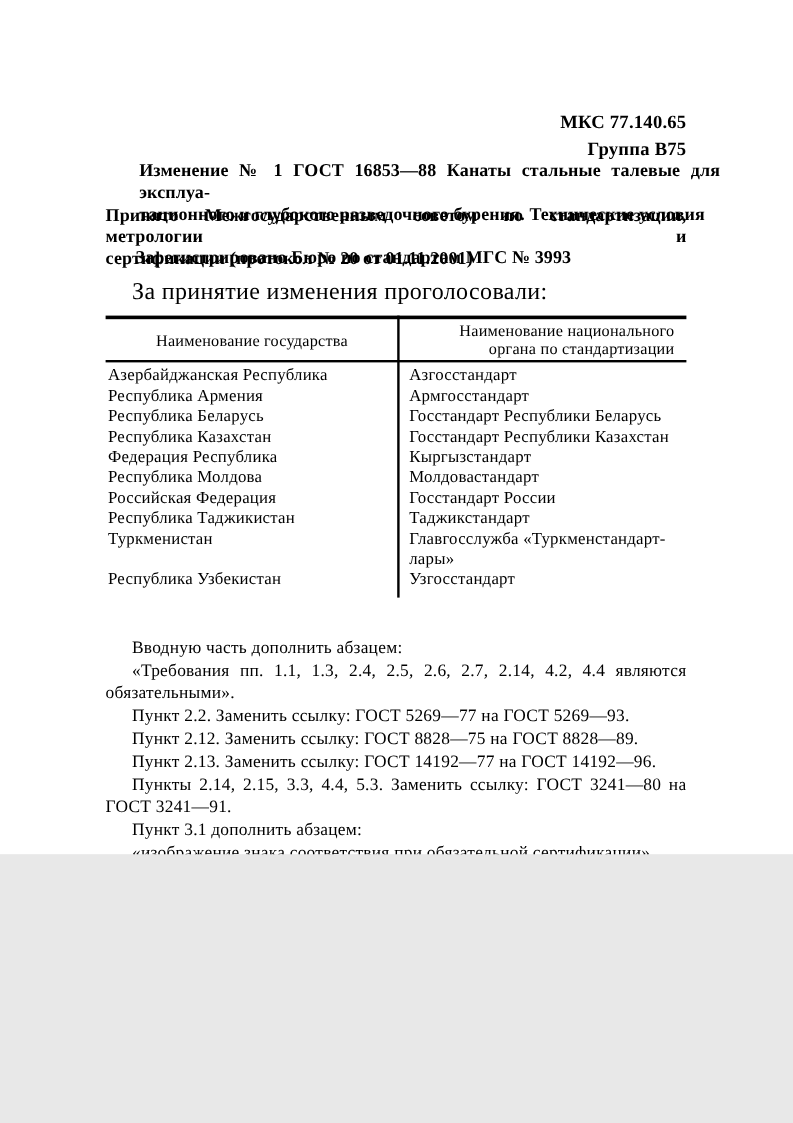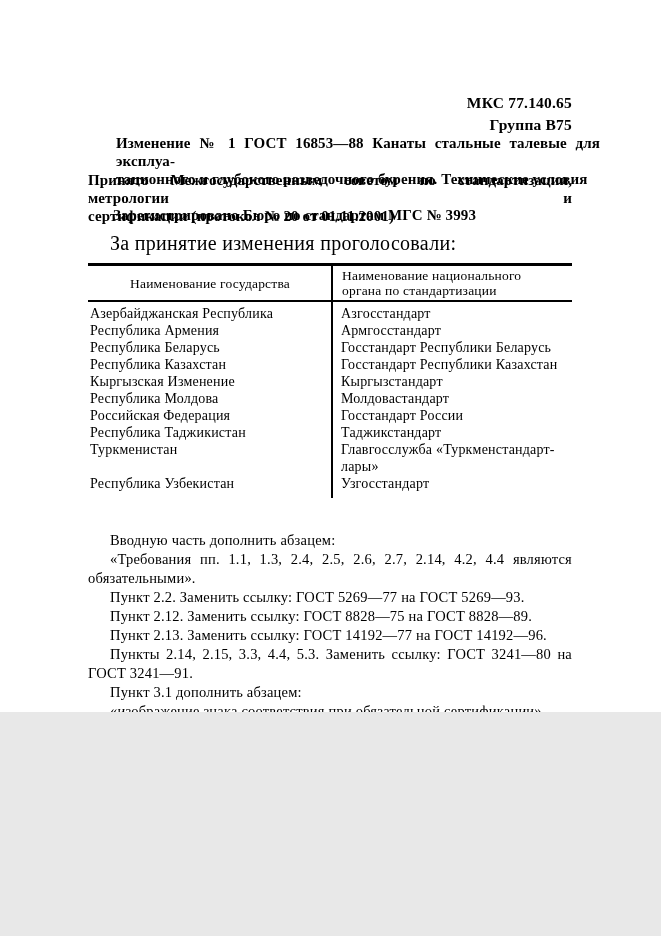--- a/index.html
+++ b/index.html
@@ -17,21 +17,21 @@
   .adopted-par{top:171px;}
   .registered-par{top:206px;text-indent:25px;}
   .vote-intro{top:234px;font-size:20px;line-height:18px;text-indent:22px;letter-spacing:.3px;}
 
   .stretch{text-align:justify;text-align-last:justify;}
   .indent{text-indent:22px;}
 
   .vote-table{top:263px;border-top:3px solid #000;}
   .vt-header{display:flex;align-items:center;border-bottom:2px solid #000;min-height:34px;font-size:13.5px;line-height:15px;letter-spacing:.2px;}
   .vt-h-state{width:244px;text-align:center;padding:2px 4px;box-sizing:border-box;}
-  .vt-h-org{flex:1;text-align:left;padding:2px 10px;box-sizing:border-box;}
+  .vt-h-org{flex:1;text-align:right;padding:2px 10px;box-sizing:border-box;}
   .vt-body{padding:3px 0 6px;}
   .vt-row{display:flex;font-size:14px;line-height:17px;letter-spacing:.2px;}
   .cell-state{width:244px;padding-left:2px;box-sizing:border-box;}
   .cell-org{flex:1;padding-left:9px;box-sizing:border-box;white-space:pre-line;}
   .vt-divider{position:absolute;top:-3px;bottom:0;left:243px;width:2px;background:#000;}
   .vote-table{position:absolute;}
 
   .amendments{top:531px;font-size:14.5px;line-height:19px;letter-spacing:.2px;}
   .am-line{min-height:19px;}
 
@@ -83,21 +83,21 @@
     <div class="cell-state">Республика Беларусь</div>
     <div class="cell-org">Госстандарт Республики Беларусь</div>
   </div>
 
   <div class="vt-row">
     <div class="cell-state">Республика Казахстан</div>
     <div class="cell-org">Госстандарт Республики Казахстан</div>
   </div>
 
   <div class="vt-row">
-    <div class="cell-state">Кыргызская Изменение</div>
+    <div class="cell-state">Федерация Республика</div>
     <div class="cell-org">Кыргызстандарт</div>
   </div>
 
   <div class="vt-row">
     <div class="cell-state">Республика Молдова</div>
     <div class="cell-org">Молдовастандарт</div>
   </div>
 
   <div class="vt-row">
     <div class="cell-state">Российская Федерация</div>

